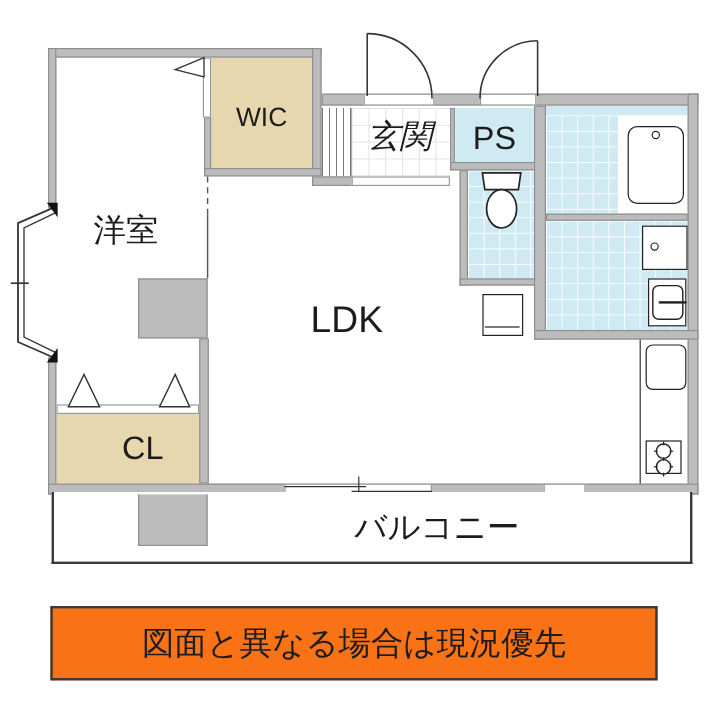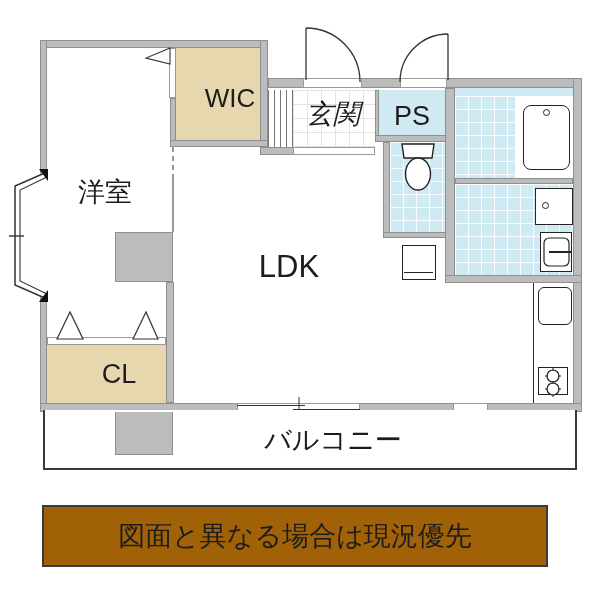--- a/index.html
+++ b/index.html
@@ -16,21 +16,21 @@
   .grid-white{background-color:#fff;
     background-image:linear-gradient(to right,#e2e2e2 1px,transparent 1px),
                      linear-gradient(to bottom,#e2e2e2 1px,transparent 1px);
     background-size:14px 14px;}
   .stripes{background:repeating-linear-gradient(90deg,#777 0,#777 1px,#fff 1px,#fff 6px);}
   .opening{background:#fff;border:1px solid #999;}
   .fixture{background:#fff;border:1.5px solid var(--line,#222);}
   .rlabel{position:absolute;transform:translate(-50%,-50%);color:#1c1c1c;
           white-space:nowrap;font-size:27px;line-height:1;}
   .balcony{background:#fff;border:2px solid #3a3a3a;border-top:none;}
-  .notebox{background:#a16207;border:2px solid #3a3a3a;display:flex;
+  .notebox{background:#f97316;border:2px solid #3a3a3a;display:flex;
            align-items:center;justify-content:center;font-size:27px;color:#1c1c1c;}
   svg.overlay{position:absolute;left:0;top:0;pointer-events:none;}
 </style>
 </head>
 <body>
 
 <div class="stage">
 
   <div class="abs fill-beige" style="left:176px;top:48px;width:84px;height:92px;"></div>
   <div class="abs grid-white" style="left:293px;top:90px;width:82px;height:57px;"></div>
@@ -139,20 +139,20 @@
     </g>
   </svg>
 
   <div class="abs balcony" style="left:43px;top:410px;width:534px;height:60px;"></div>
   <div class="abs wall" style="left:115px;top:412px;width:58px;height:43px;border-top:none;"></div>
   <div class="abs notebox" style="left:42px;top:505px;width:506px;height:62px;">
     <span>図面と異なる場合は現況優先</span>
   </div>
 
   <div class="rlabel" style="left:105px;top:192px;text-align:right;">洋室</div>
-  <div class="rlabel" style="left:218px;top:98px;font-size:26px;margin-left:12px;">WIC</div>
+  <div class="rlabel" style="left:218px;top:98px;font-size:22px;">WIC</div>
   <div class="rlabel" style="left:333px;top:114px;font-style:italic;">玄関</div>
   <div class="rlabel" style="left:412px;top:116px;">PS</div>
   <div class="rlabel" style="left:289px;top:266px;font-size:31px;">LDK</div>
   <div class="rlabel" style="left:119px;top:374px;">CL</div>
-  <div class="rlabel" style="left:333px;top:440px;text-align:right;">バルコニー</div>
+  <div class="rlabel" style="left:364px;top:440px;text-align:right;">バルコニー</div>
 
 </div>
 
 </body></html>

